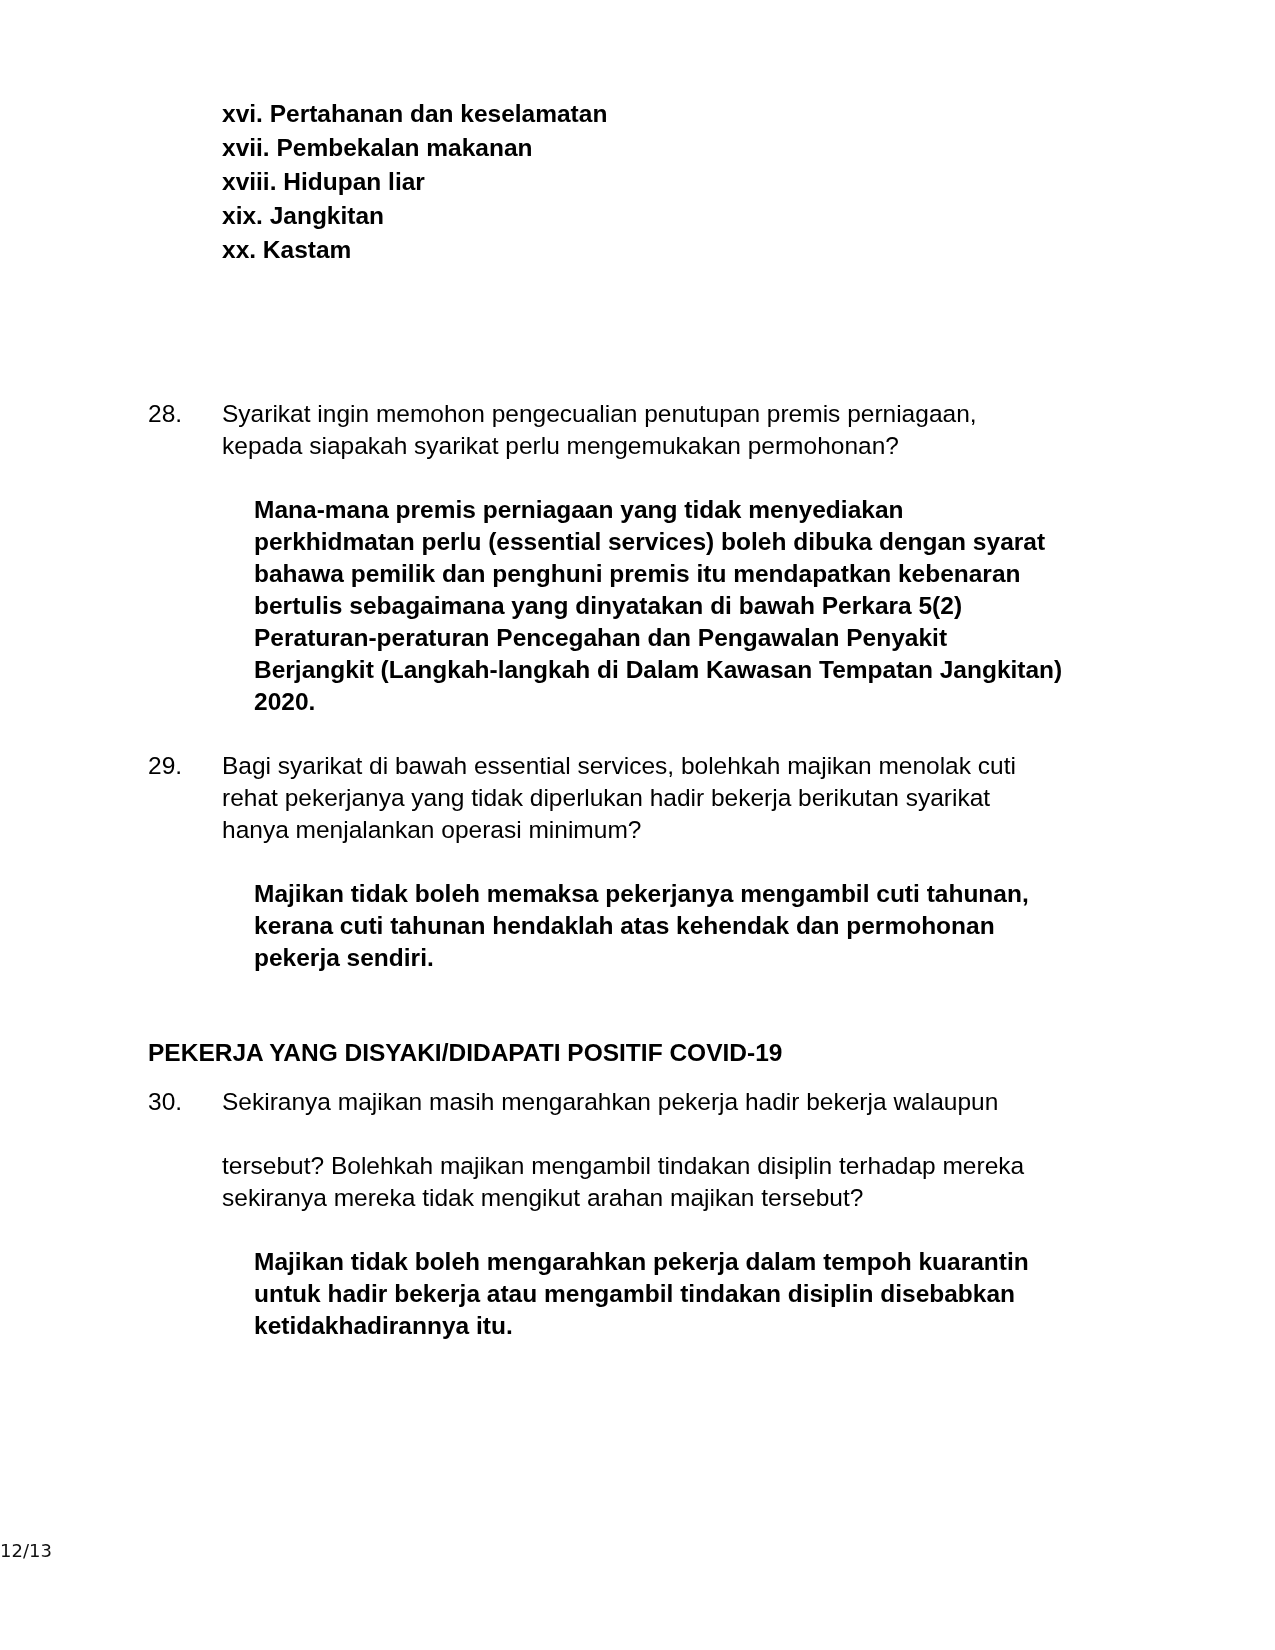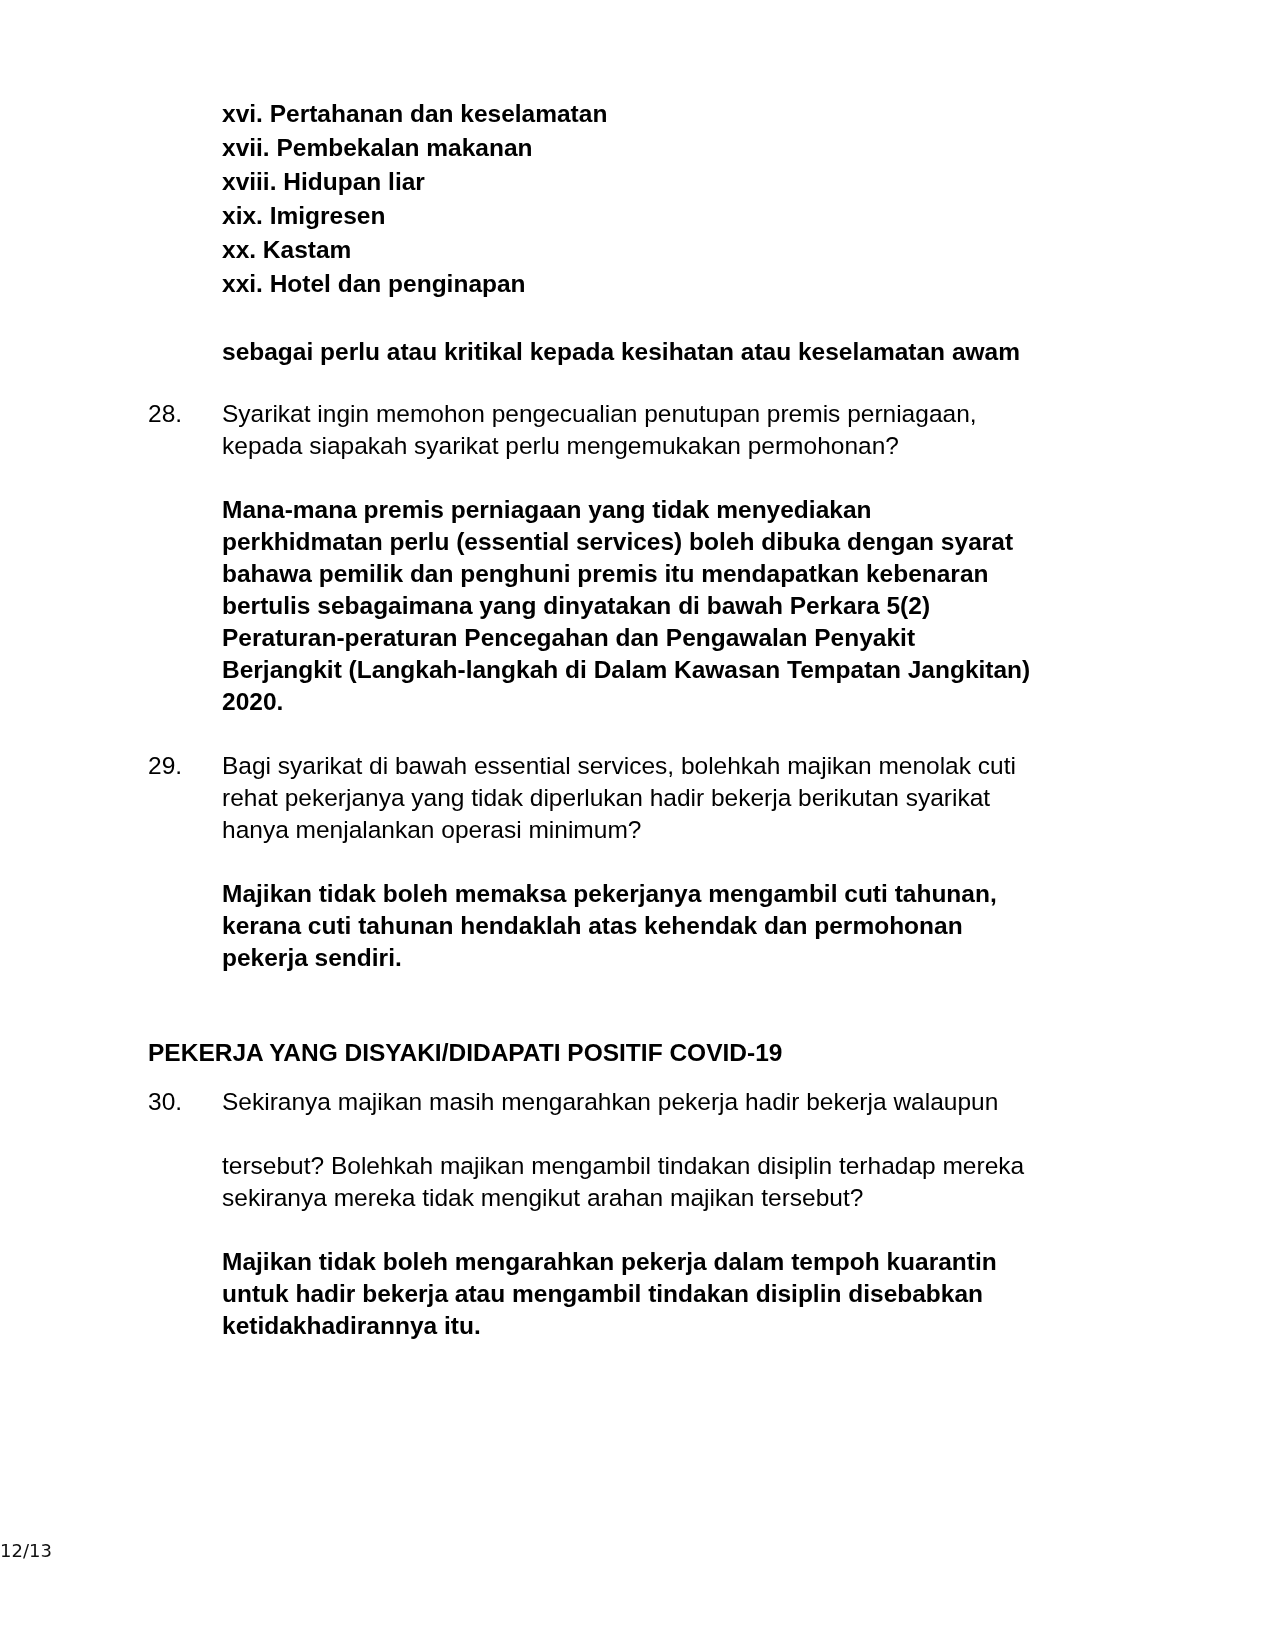--- a/index.html
+++ b/index.html
@@ -1,40 +1,38 @@
 <!DOCTYPE html>
 <html><head>
 <meta charset="utf-8">
 <style>
   html, body { margin: 0; padding: 0; background: #ffffff; }
   body { width: 1275px; height: 1650px; position: relative; overflow: hidden;
          font-family: "Liberation Sans", sans-serif; color: #000; }
   .page { position: absolute; left: 0; top: 0; width: 1275px; height: 1650px; text-decoration: underline; }
   .line { position: absolute; font-size: 24.5px; line-height: 32px; white-space: nowrap; }
-  .b { font-weight: bold; }
+  .b { font-weight: bold; margin-left: 32px; }
   .list-item { left: 222px; font-weight: bold; }
   .justify { text-align: justify; text-align-last: justify; width: 888px; white-space: normal; }
   .num { left: 148px; text-align: right; }
   .txt { left: 222px; }
   .heading { left: 148px; font-weight: bold; }
   .footer { position: absolute; left: 0; width: 1275px; top: 1540px; 
             font-family: "DejaVu Sans", sans-serif; font-size: 18px; color: #111; }
 </style>
 </head>
 <body>
 
 <div class="page">
 
   <div class="line list-item" style="top:98px">xvi. Pertahanan dan keselamatan</div>
   <div class="line list-item" style="top:132px">xvii. Pembekalan makanan</div>
   <div class="line list-item" style="top:166px">xviii. Hidupan liar</div>
-  <div class="line list-item" style="top:200px">xix. Imigresen</div>
+  <div class="line list-item" style="top:200px">xix. Jangkitan</div>
   <div class="line list-item" style="top:234px">xx. Kastam</div>
-  <div class="line list-item" style="top:268px">xxi. Hotel dan penginapan</div>
-  <div class="line list-item" style="top:336px">sebagai perlu atau kritikal kepada kesihatan atau keselamatan awam</div>
 
   <div class="line num" style="top:398px">28.</div>
   <div class="line txt" style="top:398px">Syarikat ingin memohon pengecualian penutupan premis perniagaan,</div>
   <div class="line txt" style="top:430px">kepada siapakah syarikat perlu mengemukakan permohonan?</div>
 
   <div class="line txt b" style="top:494px">Mana-mana premis perniagaan yang tidak menyediakan</div>
   <div class="line txt b" style="top:526px">perkhidmatan perlu (essential services) boleh dibuka dengan syarat</div>
   <div class="line txt b" style="top:558px">bahawa pemilik dan penghuni premis itu mendapatkan kebenaran</div>
   <div class="line txt b" style="top:590px">bertulis sebagaimana yang dinyatakan di bawah Perkara 5(2)</div>
   <div class="line txt b" style="top:622px">Peraturan-peraturan Pencegahan dan Pengawalan Penyakit</div>

